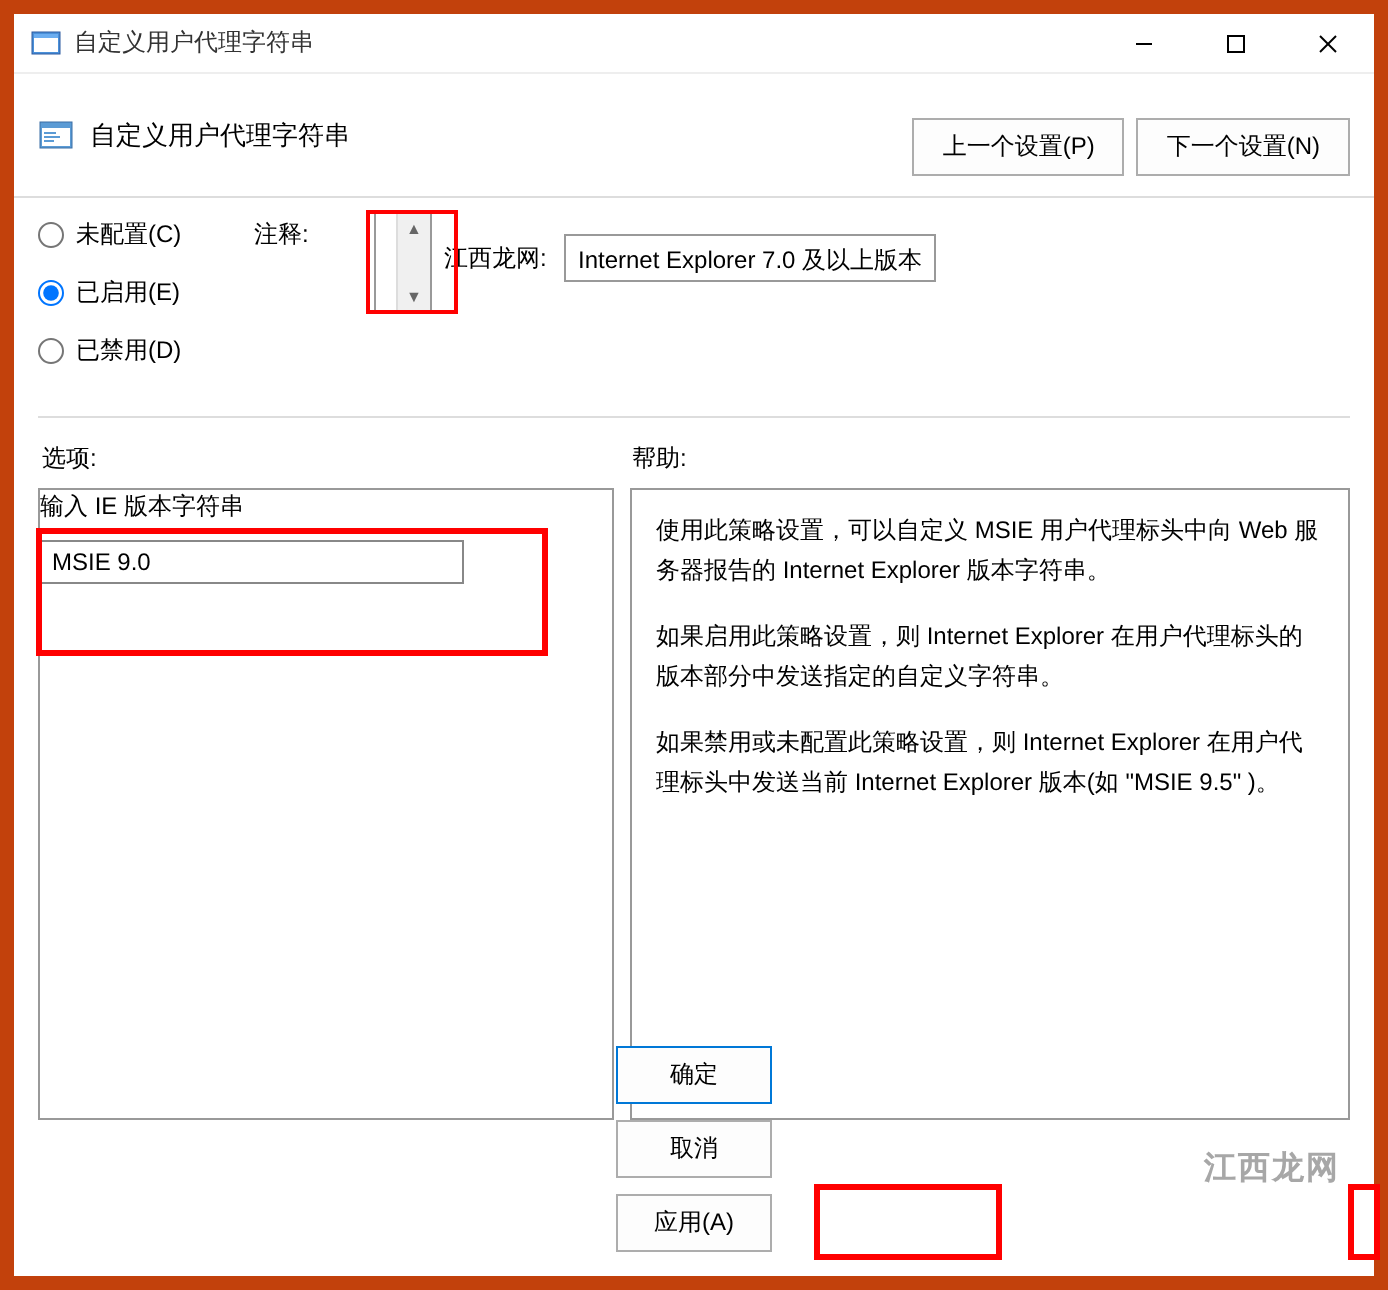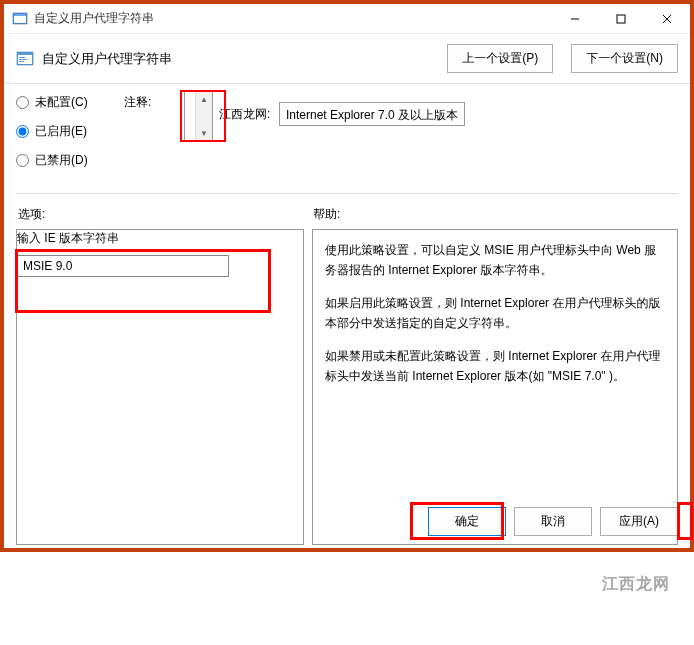--- a/index.html
+++ b/index.html
@@ -7,22 +7,22 @@
       font-family: "Microsoft YaHei", "Segoe UI", sans-serif;
       font-size: 12px;
       background: #fff;
       width: 694px;
       height: 645px;
       overflow: hidden;
       color: #000;
     }
     .window {
       width: 694px;
-      height: 552px;
-      border: 4px solid #c2410c;
+      height: 645px;
+      border: 7px solid #c2410c;
       display: flex;
       flex-direction: column;
       background: #fff;
     }
     .titlebar {
       height: 30px;
       display: flex;
       align-items: center;
       padding-left: 8px;
       border-bottom: 1px solid #eee;
@@ -60,21 +60,22 @@
     }
     .header-icon {
       width: 18px;
       height: 18px;
       margin-right: 8px;
     }
     .header-title { font-size: 13px; }
     .header-buttons {
       margin-left: auto;
       display: flex;
-      gap: 18px;
+      gap: 6px;
+      margin-top: 12px;
     }
     .btn {
       background: #fdfdfd;
       border: 1px solid #adadad;
       padding: 5px 14px;
       font-size: 12px;
       font-family: inherit;
       cursor: default;
       min-width: 96px;
       text-align: center;
@@ -212,20 +213,21 @@
     }
     .help-panel p { margin-bottom: 12px; }
 
     .footer {
       display: flex;
       justify-content: flex-end;
       align-items: center;
       gap: 8px;
       padding: 14px 12px 12px 12px;
       position: relative;
+      flex-direction: column;
     }
     .btn-ok {
       border: 1px solid #0078d7;
       min-width: 78px;
     }
     .red-box-ok {
       position: absolute;
       border: 3px solid #ff0000;
       pointer-events: none;
     }
@@ -335,21 +337,21 @@
 
   <div class="panels-row">
     <div class="panel options-panel">
       <span class="option-group-label">输入 IE 版本字符串</span>
       <input class="option-input" type="text" value="MSIE 9.0" style="">
       <div class="red-box-options"></div>
     </div>
     <div class="panel help-panel">
       <p>使用此策略设置，可以自定义 MSIE 用户代理标头中向 Web 服务器报告的 Internet Explorer 版本字符串。</p>
       <p>如果启用此策略设置，则 Internet Explorer 在用户代理标头的版本部分中发送指定的自定义字符串。</p>
-      <p>如果禁用或未配置此策略设置，则 Internet Explorer 在用户代理标头中发送当前 Internet Explorer 版本(如 "MSIE 7.0" )。</p>
+      <p>如果禁用或未配置此策略设置，则 Internet Explorer 在用户代理标头中发送当前 Internet Explorer 版本(如 "MSIE 9.5" )。</p>
     </div>
   </div>
 
   <div class="footer">
     <button class="btn btn-ok">确定</button>
     <button class="btn" style="min-width:78px;">取消</button>
     <button class="btn" style="min-width:78px;">应用(A)</button>
     <div class="red-box-ok" style="right:186px; bottom:8px; width:94px; height:38px;"></div>
     <div class="red-box-ok" style="right:-3px; bottom:8px; width:16px; height:38px;"></div>
   </div>

